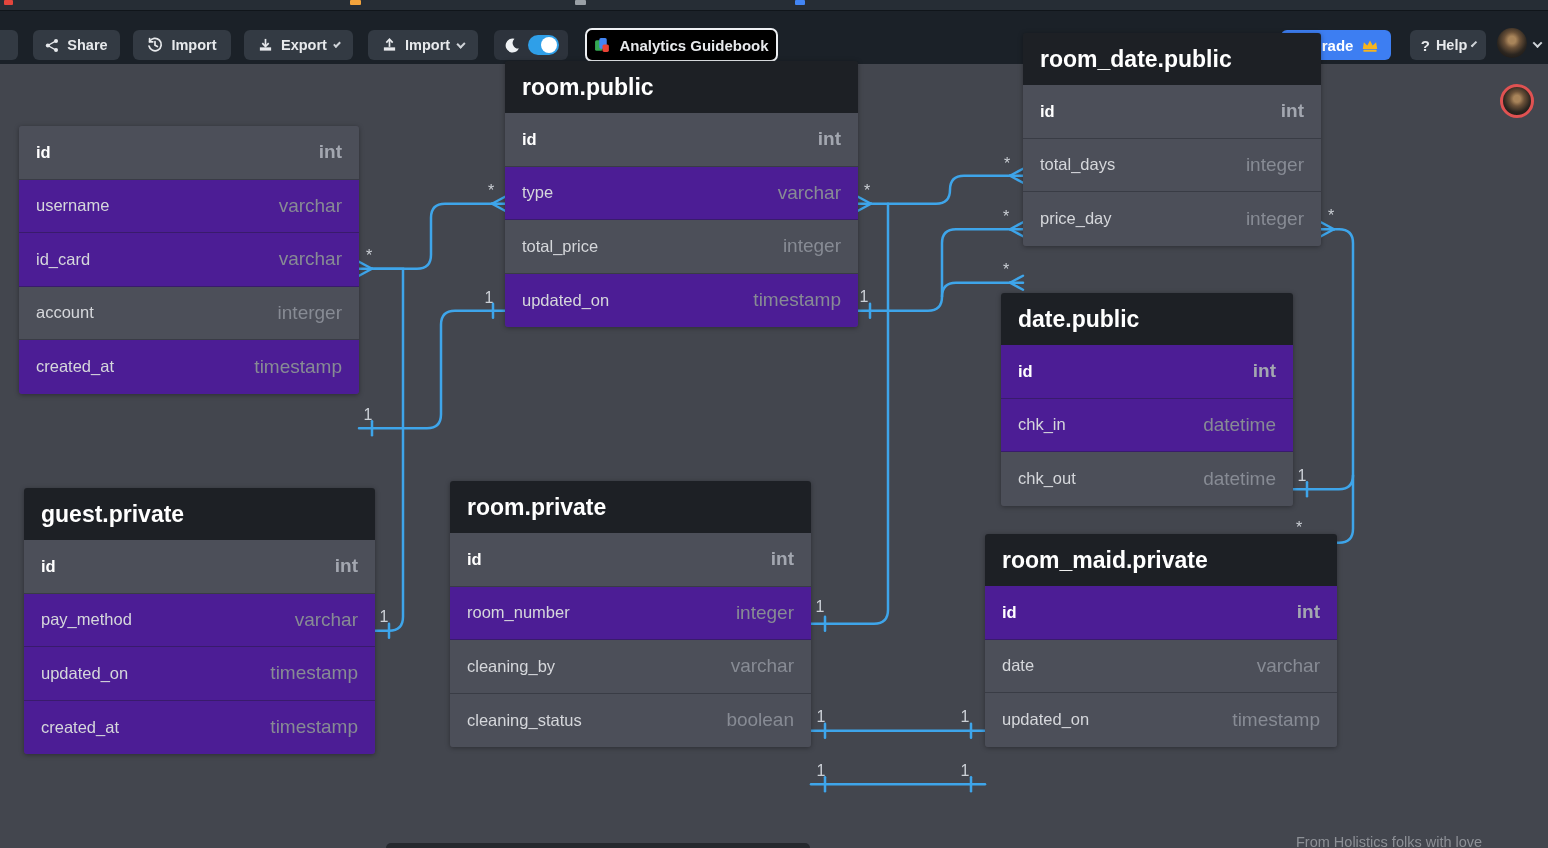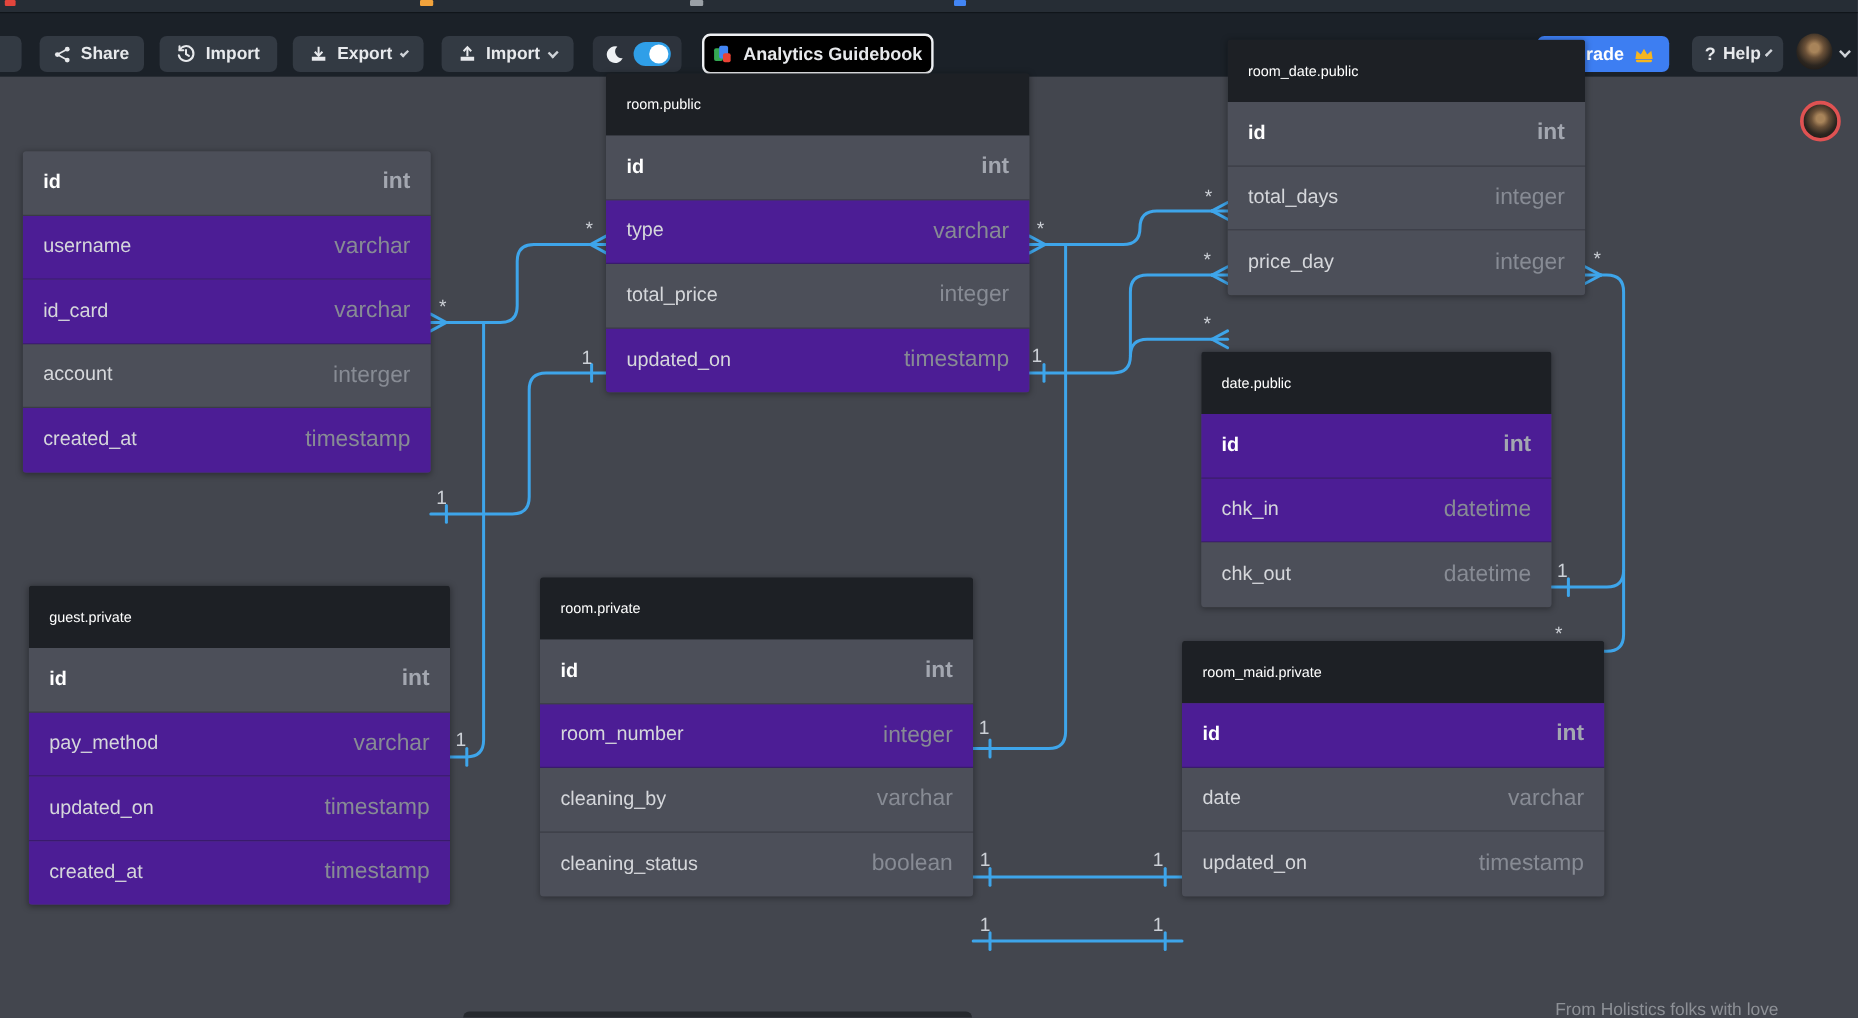--- a/index.html
+++ b/index.html
@@ -36,22 +36,22 @@
     background:radial-gradient(circle at 50% 40%, #a8845a 0 16%, #6b5138 34%, #2c2620 62%, #141110 100%);
     cursor:pointer; }
   #avatar-caret { position:absolute; left:1534px; top:30px; }
 
   
   #canvas { position:absolute; left:0; top:64px; width:1548px; height:784px; background:#43464e; }
   #rels { position:absolute; left:0; top:-64px; width:1548px; height:848px; pointer-events:none; }
   #rels text { fill:#ccd0d6; font-size:16px; font-family:"Liberation Sans","DejaVu Sans",sans-serif; }
 
   .tbl { position:absolute; border-radius:3px; overflow:hidden; box-shadow:0 1px 5px rgba(0,0,0,.35); cursor:move; }
-  .tbl-h { height:52px; line-height:52px; background:#1d2025; color:#fff; font-weight:400;
-    font-size:12px; padding:0 17px; }
+  .tbl-h { height:52px; line-height:52px; background:#1d2025; color:#fff; font-weight:700;
+    font-size:23px; padding:0 17px; }
   .row { height:53.5px; background:#4c1d95; display:flex; align-items:center; justify-content:space-between;
     padding:0 17px; border-bottom:1px solid rgba(24,26,31,.35); cursor:pointer; }
   .row:last-child { border-bottom:none; }
   .row.hl { background:#4c4f59; }
   .fn { color:#d5d7db; font-size:16.5px; }
   .ft { color:#878b94; font-size:19px; }
   .row.pk .fn { color:#ffffff; font-weight:700; }
   .row.pk .ft { color:#a3a7b0; font-weight:700; }
 
   #collab-avatar { position:absolute; left:1500px; top:20px; width:34px; height:34px; border-radius:50%;

